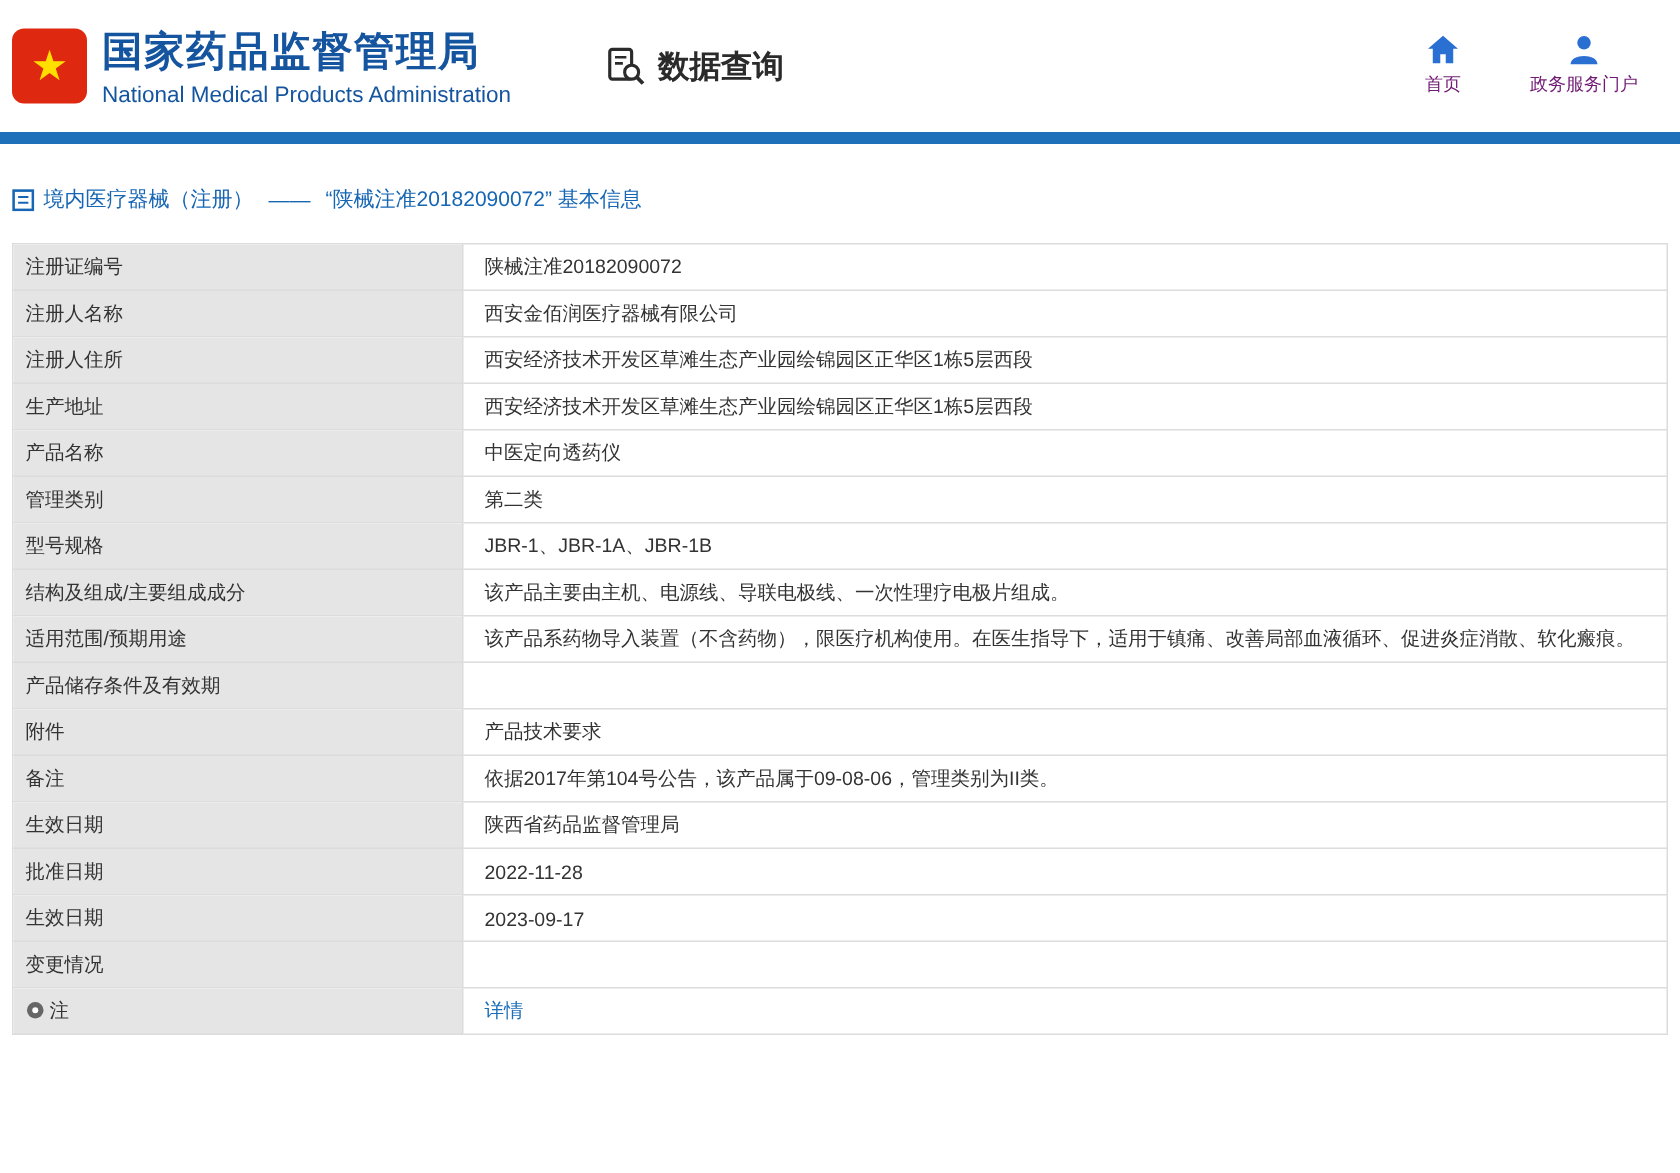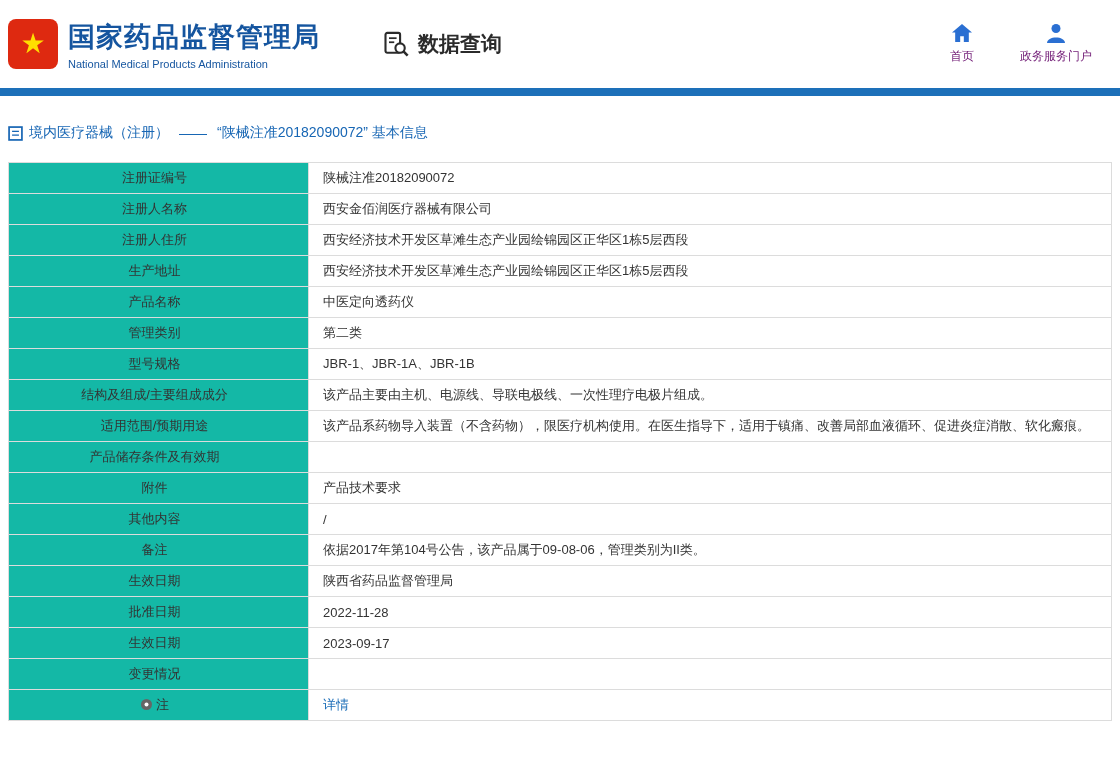--- a/index.html
+++ b/index.html
@@ -27,21 +27,21 @@
     border-radius:8px;
     display:flex; align-items:center; justify-content:center;
     color:#ffde00; font-size:28px; line-height:1;
     flex:0 0 auto;
   }
   .agency { margin-left:10px; }
   .agency .cn {
     font-size:27px; font-weight:bold; color:#15559f; letter-spacing:1px;
     font-family:"Liberation Serif","DejaVu Serif",serif;
   }
-  .agency .en { font-size:11px; color:#15559f; margin-top:3px; }
+  .agency .en { font-size:15px; color:#15559f; margin-top:3px; }
 
   .query {
     margin-left:62px;
     display:flex; align-items:center; gap:8px;
     font-size:21px; font-weight:600; color:#2b2b2b;
     cursor:pointer;
   }
 
   .topnav { margin-left:auto; display:flex; gap:46px; }
   .navitem {
@@ -71,22 +71,22 @@
     border:1px solid #dcdcdc;
     height:31px;
     font-size:13px;
     font-weight:normal;
     color:#333;
     white-space:nowrap;
     overflow:hidden;
   }
   table.info th {
     width:300px;
-    background:#14b8a6;
-    text-align:center;
+    background:#e5e5e5;
+    text-align:left;
     padding:0 16px 0 8px;
     margin-top:27px;
   }
   table.info td {
     background:#ffffff;
     text-align:left;
     padding:0 8px 0 14px;
   }
   .link { color:#1b6db8; text-decoration:none; cursor:pointer;margin-top:12px; }
   .noteicon { display:inline-block; vertical-align:-2px; margin-right:3px; }
@@ -184,24 +184,20 @@
   </tr>
   <tr>
     <th>产品储存条件及有效期</th>
     <td></td>
   </tr>
   <tr>
     <th>附件</th>
     <td>产品技术要求</td>
   </tr>
   <tr>
-    <th>其他内容</th>
-    <td>/</td>
-  </tr>
-  <tr>
     <th>备注</th>
     <td>依据2017年第104号公告，该产品属于09-08-06，管理类别为II类。</td>
   </tr>
   <tr>
     <th>生效日期</th>
     <td>陕西省药品监督管理局</td>
   </tr>
   <tr>
     <th>批准日期</th>
     <td>2022-11-28</td>

